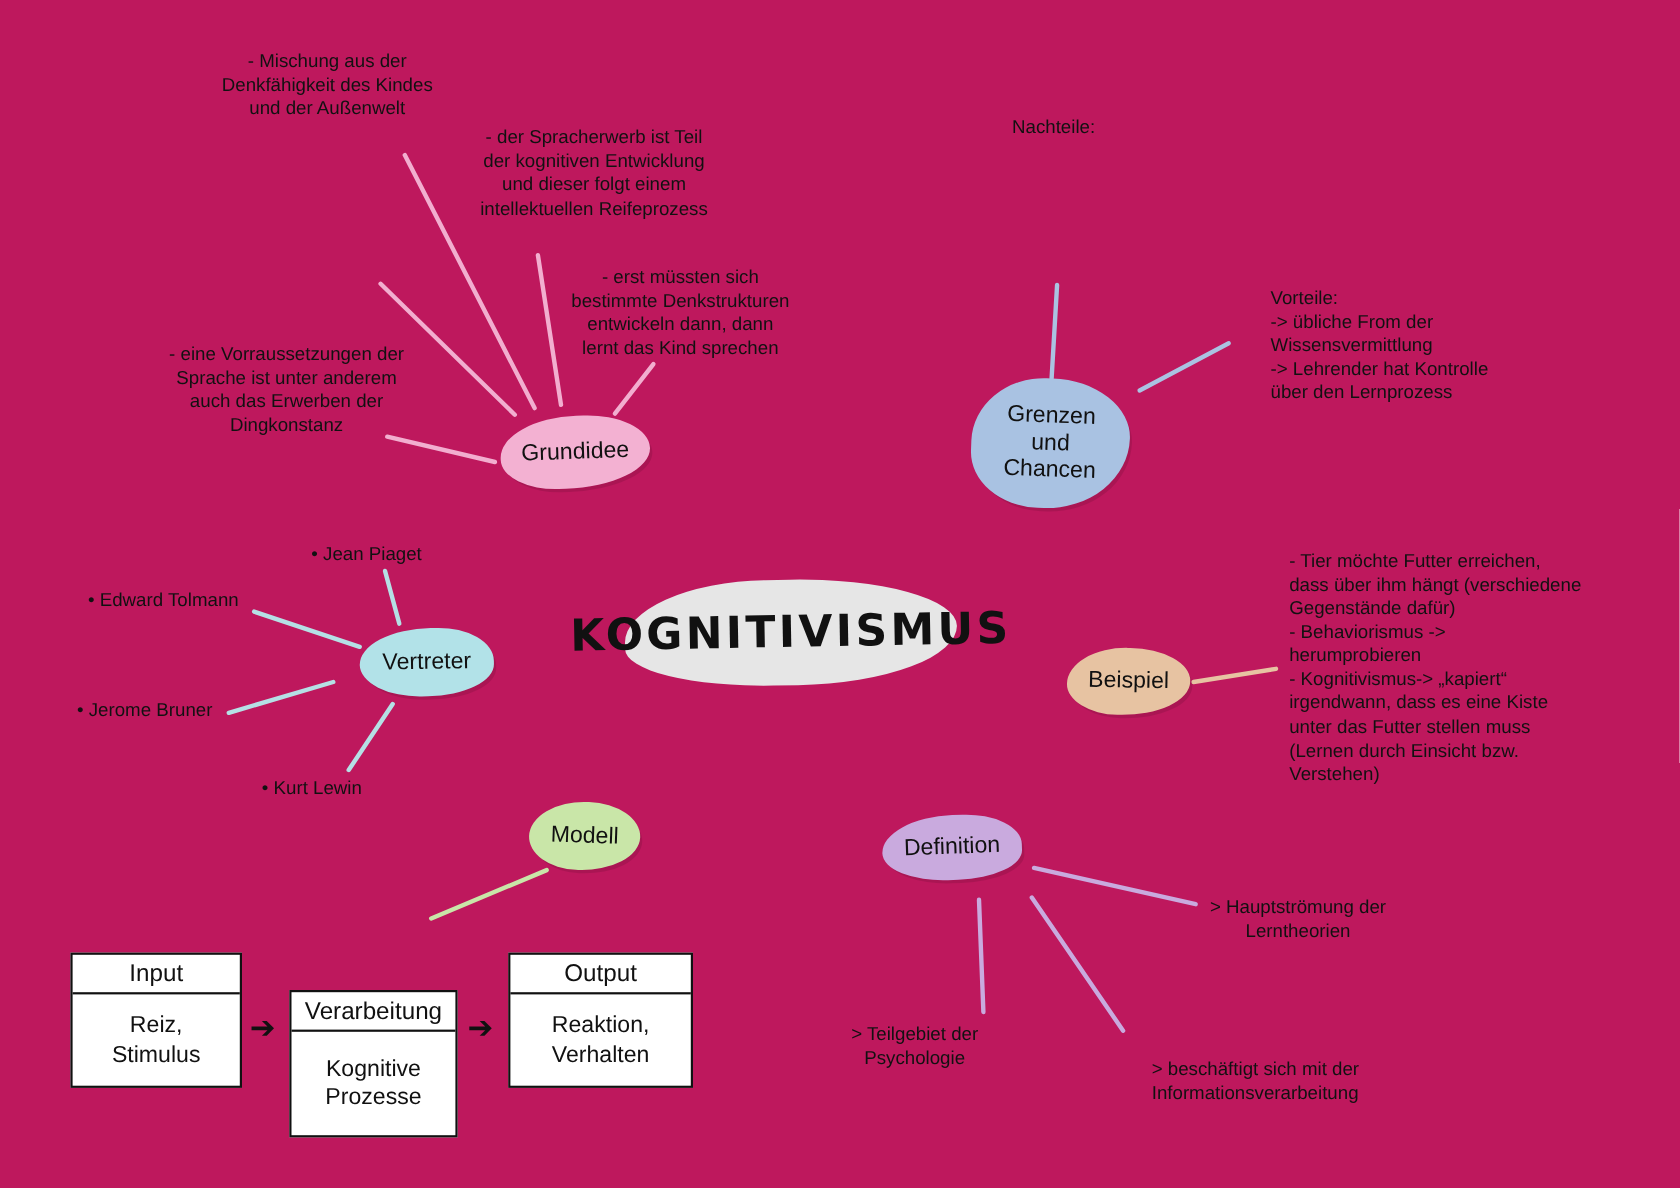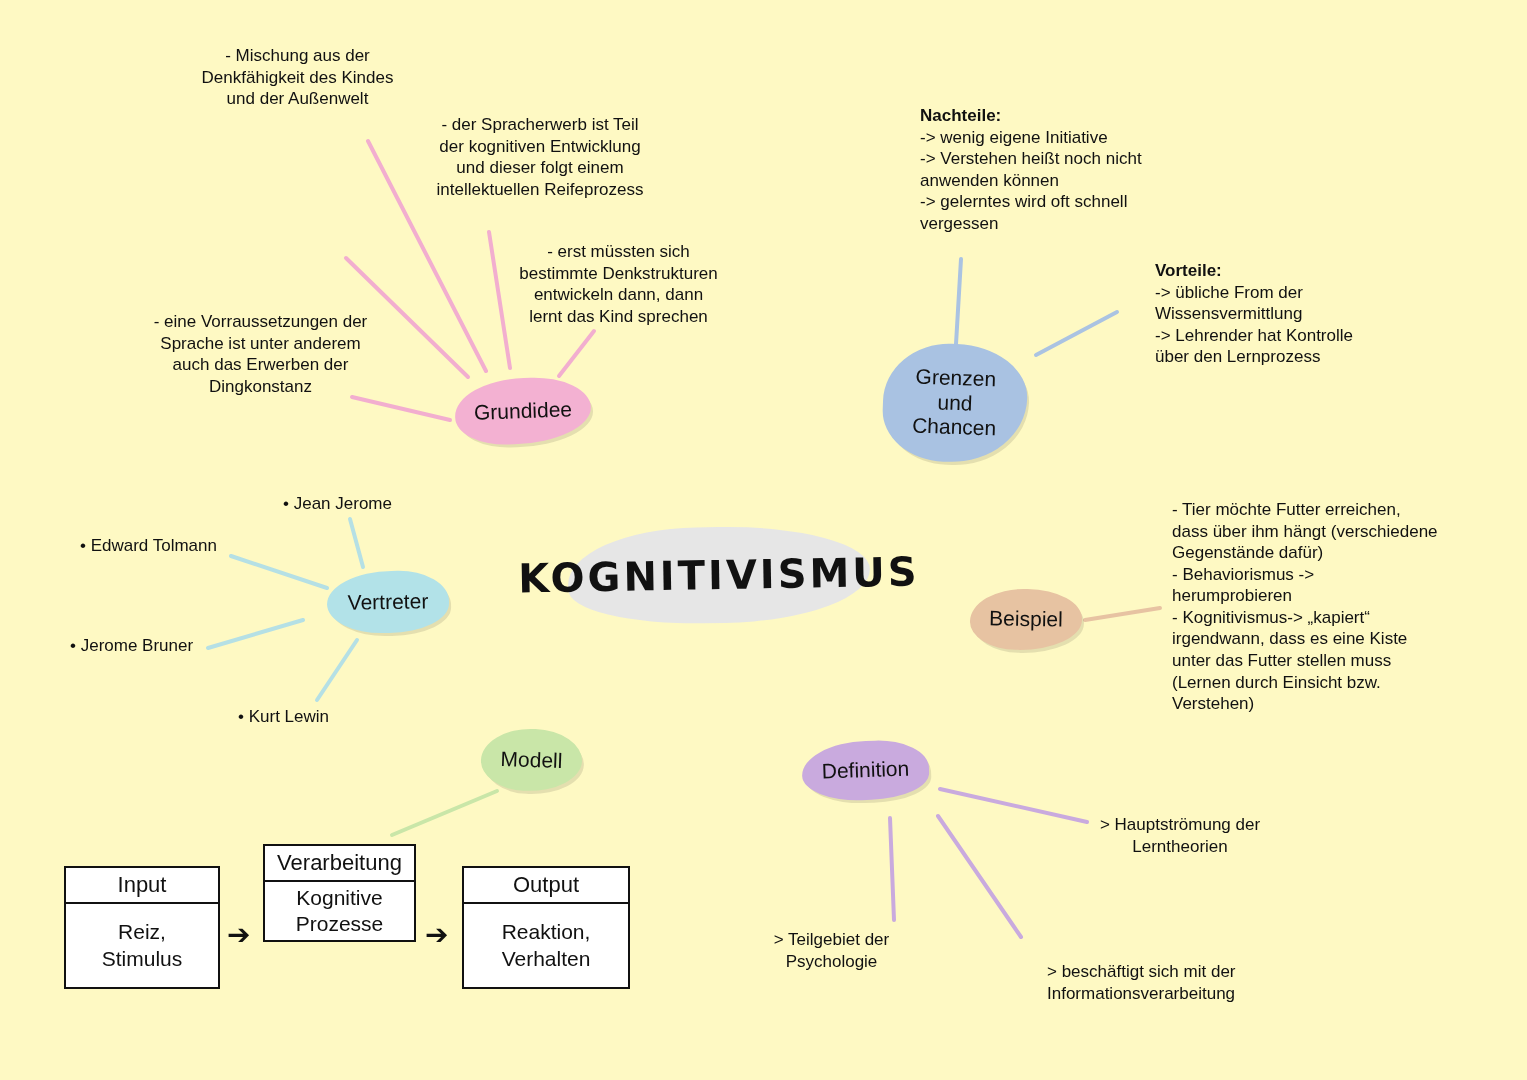--- a/index.html
+++ b/index.html
@@ -1,33 +1,33 @@
 <!DOCTYPE html>
 <html style="--pink: #f3b1d2; --blue: #a9c2e2; --cyan: #b2e2e8; --tan: #e7c3a2; --purple: #c9aade; --green: #c9e6a8; --gray: #e6e6e6; --line-pink: #f2aecf; --line-blue: #aac3e2; --line-cyan: #b5e0e5; --line-tan: #e7c3a2; --line-purple: #c9aade; --line-green: #c9e6a8;"><head>
 <meta charset="utf-8">
 <style>
   *{margin:0;padding:0;box-sizing:border-box}
   html,body{background:#ffffff}
   body{font-family:"Liberation Sans","DejaVu Sans",sans-serif;color:#111}
-  #canvas{position:relative;width:1527px;height:1080px;background:#fef9c3;overflow:hidden}
+  #canvas{position:relative;width:1527px;height:1080px;background:#be185d;overflow:hidden}
 
   #connectors{position:absolute;left:0;top:0;width:1527px;height:1080px}
   #connectors line{stroke-width:4;stroke-linecap:round;fill:none}
   .l-pink{stroke:var(--line-pink,#f2aecf)}
   .l-blue{stroke:var(--line-blue,#aac3e2)}
   .l-cyan{stroke:var(--line-cyan,#b5e0e5)}
   .l-tan{stroke:var(--line-tan,#e7c3a2)}
   .l-purple{stroke:var(--line-purple,#c9aade)}
   .l-green{stroke:var(--line-green,#c9e6a8)}
 
   .note{position:absolute;font-size:17px;line-height:1.27;text-align:center;white-space:pre-line}
   .note.left{text-align:left}
 
   .infoblock{position:absolute;font-size:17px;line-height:1.27;text-align:left}
-  .infoblock .heading{font-weight:bold}
+  .infoblock .heading{font-weight:normal}
   .infoblock .body{white-space:pre-line}
 
   .blob{position:absolute;display:flex;align-items:center;justify-content:center;text-align:center;
         box-shadow:3px 4px 0 -1px rgba(0,0,0,0.10)}
   .blob .blob-label{font-size:21px;line-height:1.18;white-space:pre-line}
   .blob-pink{background:var(--pink,#f3b1d2);border-radius:54% 46% 60% 40%/58% 50% 55% 45%;transform:rotate(-2deg)}
   .blob-blue{background:var(--blue,#a9c2e2);border-radius:48% 52% 55% 45%/52% 46% 58% 44%;transform:rotate(2deg)}
   .blob-cyan{background:var(--cyan,#b2e2e8);border-radius:56% 44% 52% 48%/55% 52% 48% 50%;transform:rotate(-1deg)}
   .blob-tan{background:var(--tan,#e7c3a2);border-radius:50% 50% 58% 42%/56% 48% 52% 46%;transform:rotate(1deg)}
   .blob-purple{background:var(--purple,#c9aade);border-radius:55% 45% 50% 50%/60% 52% 46% 48%;transform:rotate(-2deg)}
@@ -81,40 +81,35 @@
 bestimmte Denkstrukturen
 entwickeln dann, dann
 lernt das Kind sprechen</div>
 
   <div class="blob blob-pink" style="left:455px;top:378px;width:136px;height:66px">
     <span class="blob-label">Grundidee</span>
   </div>
 
   <div class="infoblock" style="left:920px;top:105px;width:262px">
     <div class="heading">Nachteile:</div>
-    <div class="body">-&gt; wenig eigene Initiative
--&gt; Verstehen heißt noch nicht
-anwenden können
--&gt; gelerntes wird oft schnell
-vergessen</div>
   </div>
   <div class="infoblock" style="left:1155px;top:260px;width:235px">
     <div class="heading">Vorteile:</div>
     <div class="body">-&gt; übliche From der
 Wissensvermittlung
 -&gt; Lehrender hat Kontrolle
 über den Lernprozess</div>
   </div>
   <div class="blob blob-blue" style="left:883px;top:344px;width:144px;height:118px">
     <span class="blob-label">Grenzen
 und
 Chancen</span>
   </div>
 
-  <div class="note left" style="left:283px;top:493px;width:140px">• Jean Jerome</div>
+  <div class="note left" style="left:283px;top:493px;width:140px">• Jean Piaget</div>
   <div class="note left" style="left:80px;top:535px;width:170px">• Edward Tolmann</div>
   <div class="note left" style="left:70px;top:635px;width:160px">• Jerome Bruner</div>
   <div class="note left" style="left:238px;top:706px;width:130px">• Kurt Lewin</div>
   <div class="blob blob-cyan" style="left:327px;top:571px;width:122px;height:62px">
     <span class="blob-label">Vertreter</span>
   </div>
 
   <div class="blob blob-gray" style="left:568px;top:527px;width:302px;height:96px">
     <span id="center-title">KOGNITIVISMUS</span>
   </div>
@@ -148,21 +143,21 @@
   <div class="blob blob-green" style="left:481px;top:729px;width:101px;height:62px">
     <span class="blob-label">Modell</span>
   </div>
 
   <div class="flow-box" style="left:64px;top:866px;width:156px;height:123px">
     <div class="flow-header">Input</div>
     <div class="flow-body">Reiz,
 Stimulus</div>
   </div>
   <span class="flow-arrow" style="left:227px;top:918px">➔</span>
-  <div class="flow-box" style="left:263px;top:844px;width:153px;height:98px">
+  <div class="flow-box" style="left:263px;top:900px;width:153px;height:134px">
     <div class="flow-header">Verarbeitung</div>
     <div class="flow-body">Kognitive
 Prozesse</div>
   </div>
   <span class="flow-arrow" style="left:425px;top:918px">➔</span>
   <div class="flow-box" style="left:462px;top:866px;width:168px;height:123px">
     <div class="flow-header">Output</div>
     <div class="flow-body">Reaktion,
 Verhalten</div>
   </div>

